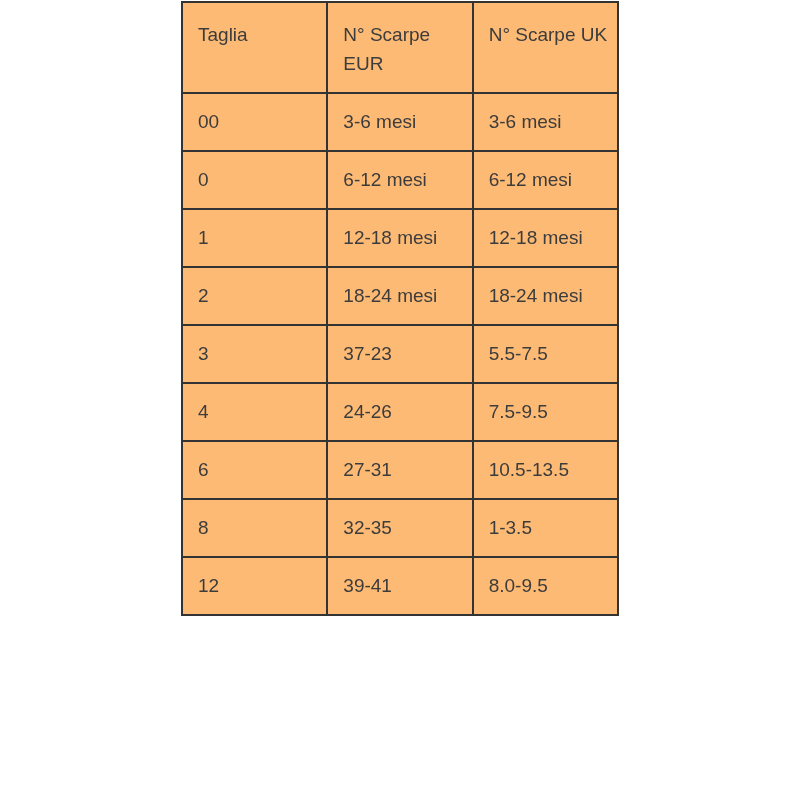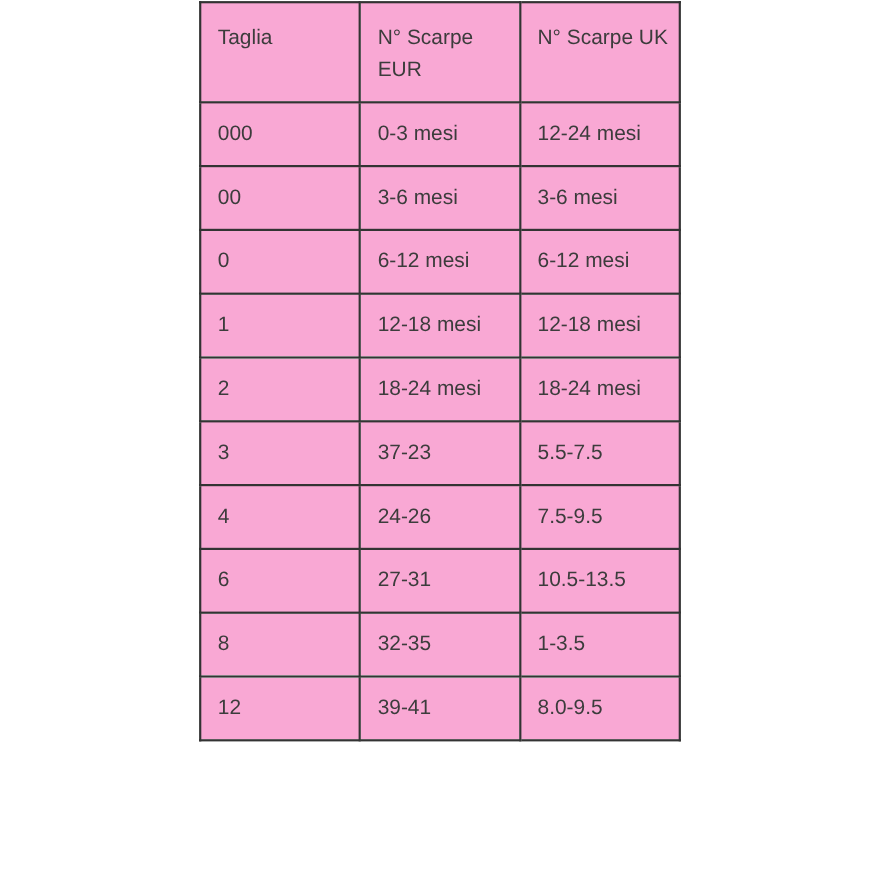--- a/index.html
+++ b/index.html
@@ -16,21 +16,21 @@
   }
   .size-table {
     border-collapse: collapse;
     table-layout: fixed;
     width: 438px;
     margin: 1px auto 0 auto;
   }
   .size-table th,
   .size-table td {
     border: 2px solid #333333;
-    background: #f9a8d4;
+    background: #fdba74;
     color: #3c3c3c;
     font-size: 19px;
     font-weight: 400;
     text-align: left;
     padding: 0 8px 0 15px;
     box-sizing: border-box;
     overflow: hidden;
   }
   .size-table th {
     height: 91px;
@@ -50,25 +50,20 @@
 <div class="page">
   <table class="size-table">
     <thead>
       <tr>
         <th>Taglia</th>
         <th>N° Scarpe EUR</th>
         <th>N° Scarpe UK</th>
       </tr>
     </thead>
     <tbody>
-        <tr>
-          <td>000</td>
-          <td>0-3 mesi</td>
-          <td>12-24 mesi</td>
-        </tr>
         <tr>
           <td>00</td>
           <td>3-6 mesi</td>
           <td>3-6 mesi</td>
         </tr>
         <tr>
           <td>0</td>
           <td>6-12 mesi</td>
           <td>6-12 mesi</td>
         </tr>

